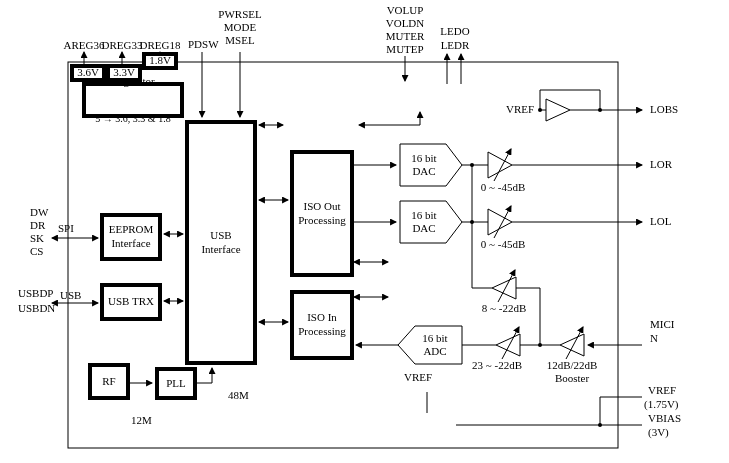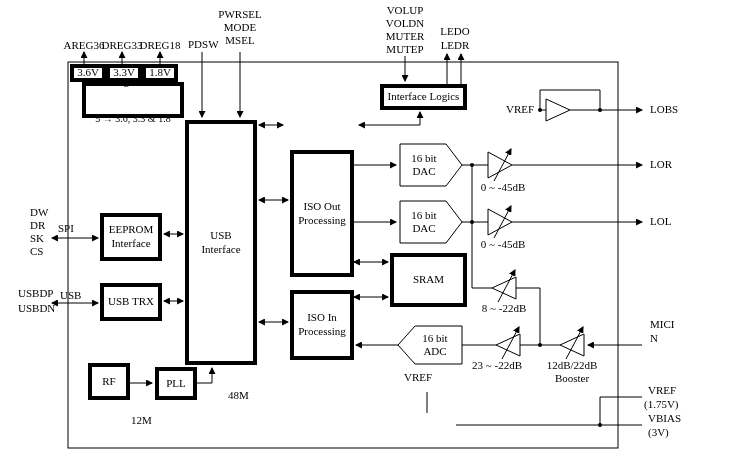--- a/index.html
+++ b/index.html
@@ -137,21 +137,21 @@
       <circle cx="600" cy="425" r="2"></circle>
     </g>
   </svg>
 
   <div class="box" style="left:70px;top:64px;width:36px;height:18px">
       <span>3.6V</span>
     </div>
   <div class="box" style="left:106px;top:64px;width:36px;height:18px">
       <span>3.3V</span>
     </div>
-  <div class="box" style="left:142px;top:64px;width:36px;height:18px">
+  <div class="box" style="left:142px;top:52px;width:36px;height:18px">
       <span>1.8V</span>
     </div>
 
   <div class="box" style="left:82px;top:82px;width:102px;height:36px">
     <span>Regulator</span>
     <span class="small">5 → 3.6, 3.3 &amp; 1.8</span>
   </div>
 
   <div class="box" style="left:100px;top:213px;width:62px;height:48px">
     <span>EEPROM</span>
@@ -171,27 +171,21 @@
   <div class="box" style="left:290px;top:150px;width:64px;height:127px">
     <span>ISO Out</span>
     <span>Processing</span>
   </div>
 
   <div class="box" style="left:290px;top:290px;width:64px;height:70px">
     <span>ISO In</span>
     <span>Processing</span>
   </div>
 
-  <div class="box" style="left:390px;top:253px;width:77px;height:54px">
-    <span>SRAM</span>
-  </div>
-
-  <div class="box" style="left:380px;top:84px;width:87px;height:26px">
-    <span>Interface Logics</span>
-  </div>
+
 
   <div class="box" style="left:88px;top:363px;width:42px;height:37px">
     <span>RF</span>
   </div>
 
   <div class="box" style="left:155px;top:367px;width:42px;height:33px">
     <span>PLL</span>
   </div>
 
 

